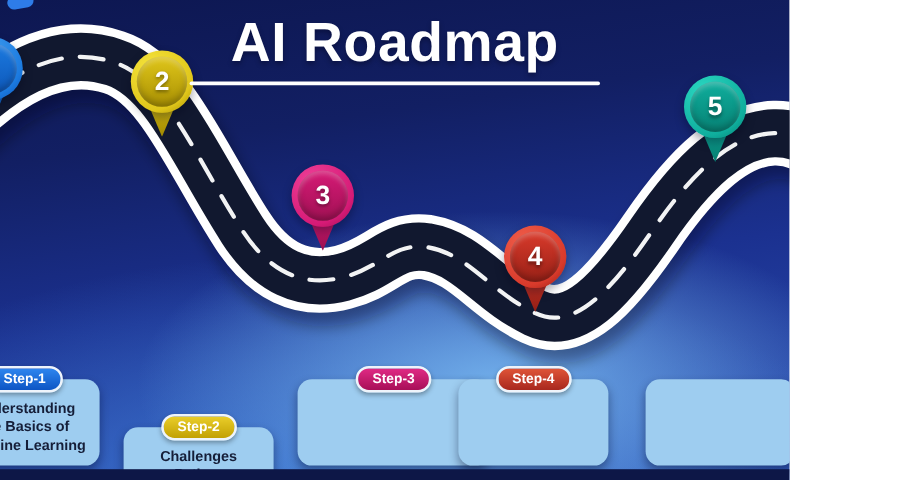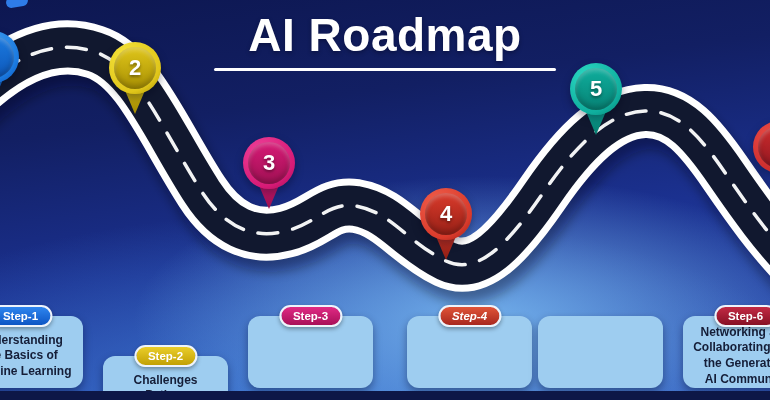--- a/index.html
+++ b/index.html
@@ -1,20 +1,20 @@
 <!DOCTYPE html>
 <html><head>
 <meta charset="utf-8">
 <style>
   html,body{margin:0;padding:0;}
   body{
     width:770px;height:400px;overflow:hidden;position:relative;
     font-family:"Liberation Sans",sans-serif;
   }
-  .stage{position:absolute;inset:0;width:770px;height:400px;overflow:hidden;}
+  .stage{position:absolute;inset:0;width:658px;height:400px;overflow:hidden;}
   .bg{
     position:absolute;inset:0;
     background:
       radial-gradient(95% 75% at 63% 80%, #71aeea 0%, rgba(113,174,234,0) 48%),
       radial-gradient(120% 90% at 42% 105%, #3e78d2 0%, rgba(62,120,210,0) 58%),
       linear-gradient(172deg, #0d1751 0%, #121f63 28%, #1b3190 58%, #2d52b6 100%);
   }
   .corner-mark{
     position:absolute;left:6px;top:-4px;width:22px;height:11px;
     background:#2e7ce8;border-radius:6px;transform:rotate(-10deg);
@@ -57,22 +57,22 @@
   .pin-4{left:420px;top:188px;}
   .pin-5{left:570px;top:63px;}
   .pin-6{left:753px;top:121px;}
   
   .card{
     position:absolute;top:316px;width:125px;height:72px;z-index:4;
     background:#9ecdf0;border-radius:12px;
     box-shadow:0 4px 8px rgba(0,8,40,.4);
     display:flex;align-items:center;justify-content:center;
   }
-  .card-1{left:-42px;} .card-2{left:103px;margin-top:40px;} .card-3{left:248px;}
-  .card-4{left:407px;font-style:italic;} .card-5{left:538px;} .card-6{left:683px;}
+  .card-1{left:-42px;} .card-2{left:103px;margin-top:40px;} .card-3{left:248px;padding-left:35px;}
+  .card-4{left:382px;} .card-5{left:538px;} .card-6{left:683px;}
   .badge{
     position:absolute;top:-11px;left:50%;transform:translateX(-50%);
     padding:3px 12px;border-radius:999px;
     border:2px solid #eef4fb;
     background:linear-gradient(180deg, var(--b1), var(--b2));
     color:#ffffff;font-size:11.5px;font-weight:700;white-space:nowrap;
     box-shadow:0 2px 4px rgba(0,0,0,.35);
   }
   .card-text{
     margin-top:8px;

